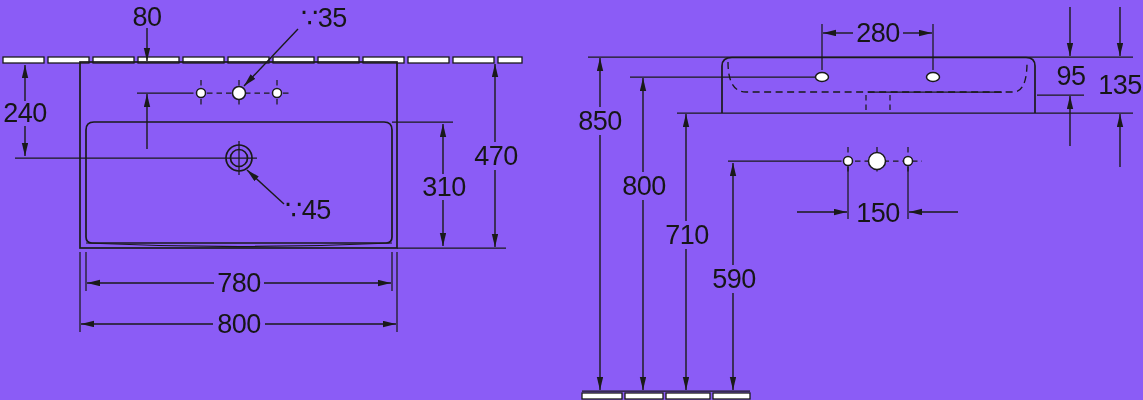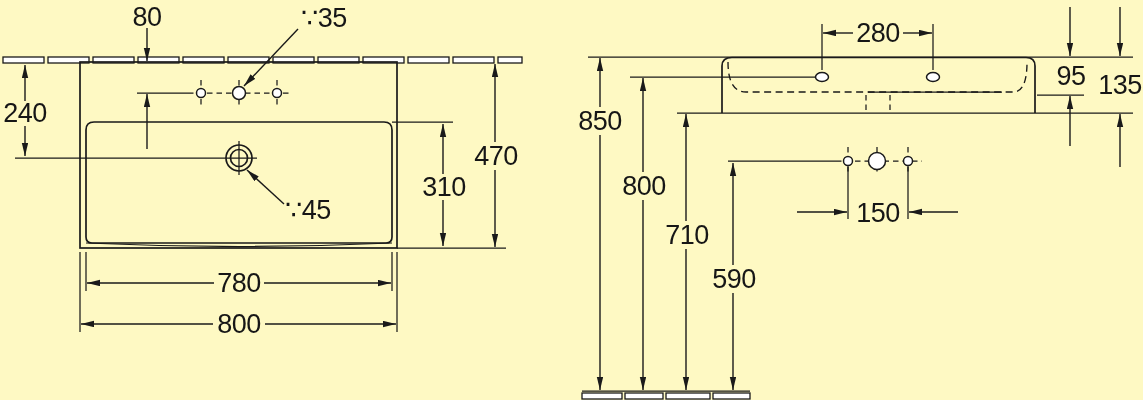--- a/index.html
+++ b/index.html
@@ -1,16 +1,16 @@
 <!DOCTYPE html>
 <html><head>
 <meta charset="utf-8">
 <style>
   html,body{margin:0;padding:0;background:#ffffff;}
-  .stage{position:relative;width:1143px;height:400px;background:#fef9c3;overflow:hidden;}
+  .stage{position:relative;width:1143px;height:400px;background:#8b5cf6;overflow:hidden;}
   svg{display:block;}
   text{font-family:"Liberation Sans","DejaVu Sans",sans-serif;font-size:27px;fill:#161616;letter-spacing:-0.5px;}
   .obj{stroke:#1a1a1a;stroke-width:1.7;fill:none;}
   .objf{stroke:#1a1a1a;stroke-width:1.5;fill:#ffffff;}
   .thin{stroke:#1a1a1a;stroke-width:1.25;fill:none;}
   .dim{stroke:#1a1a1a;stroke-width:1.4;fill:none;}
   .dash{stroke:#1a1a1a;stroke-width:1.35;fill:none;stroke-dasharray:7 4.5;}
   .dash2{stroke:#1a1a1a;stroke-width:1.25;fill:none;stroke-dasharray:5.5 4;}
   .hatch{stroke:#1a1a1a;stroke-width:1.3;fill:#ffffff;}
 </style>

